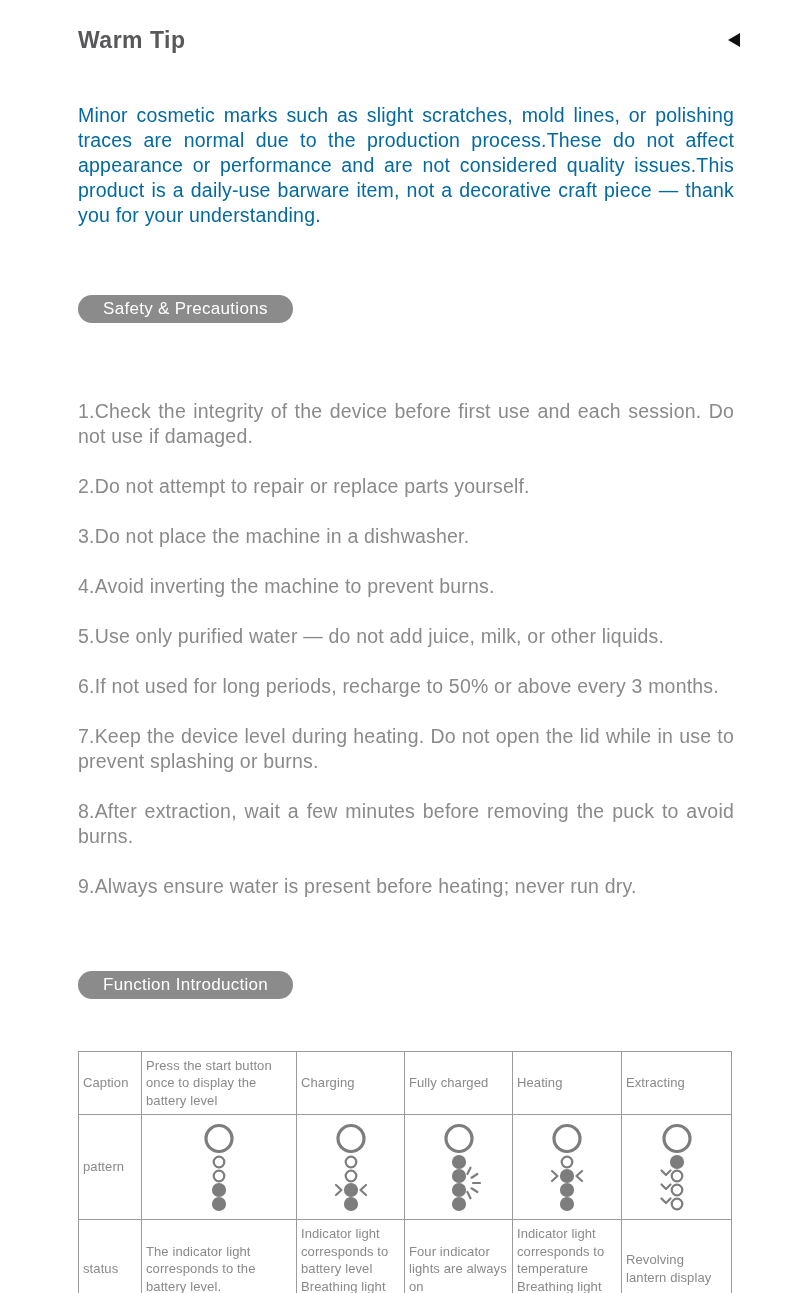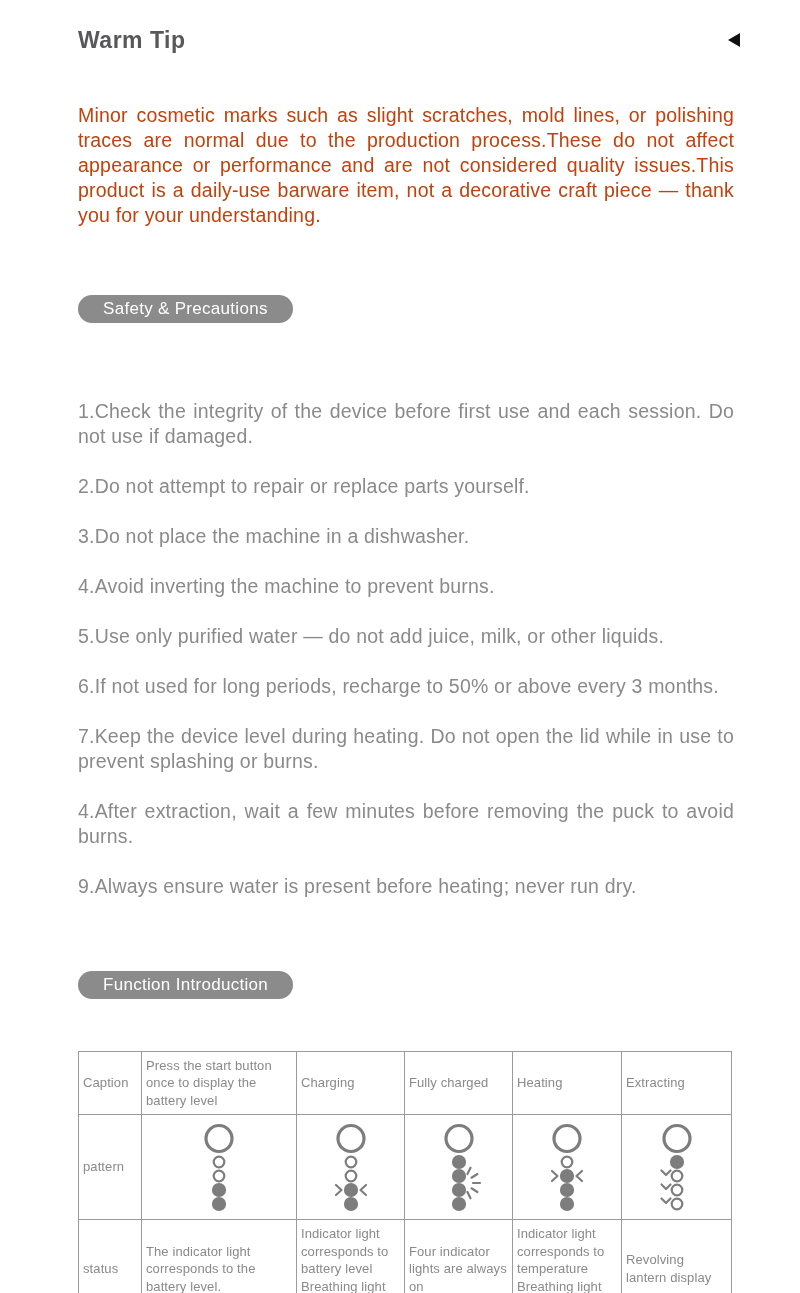--- a/index.html
+++ b/index.html
@@ -16,21 +16,21 @@
     font-size:23px;font-weight:600;color:#58585a;letter-spacing:0.5px;
     line-height:40px;
   }
   .back-arrow{
     position:absolute;top:33px;left:650px;width:0;height:0;
     border-top:7px solid transparent;border-bottom:7px solid transparent;
     border-right:12px solid #101010;
   }
 
   .intro{
-    margin-top:43px;font-size:19.5px;line-height:25px;color:#c2410c;
+    margin-top:43px;font-size:19.5px;line-height:25px;color:#0369a1;
     text-align:justify;letter-spacing:0.2px;
   }
 
   .badge{
     display:inline-block;margin-top:47px;background:#8b8b8b;color:#ffffff;
     font-size:17px;letter-spacing:0.3px;line-height:28px;height:28px;
     padding:0 25px;border-radius:14px;
   }
 
   .safety-list{margin-top:76px;}
@@ -71,21 +71,21 @@
     </div>
 
     <div class="safety-list">
       <p class="safety-item">1.Check the integrity of the device before first use and each session. Do not use if damaged.</p>
       <p class="safety-item">2.Do not attempt to repair or replace parts yourself.</p>
       <p class="safety-item">3.Do not place the machine in a dishwasher.</p>
       <p class="safety-item">4.Avoid inverting the machine to prevent burns.</p>
       <p class="safety-item">5.Use only purified water — do not add juice, milk, or other liquids.</p>
       <p class="safety-item">6.If not used for long periods, recharge to 50% or above every 3 months.</p>
       <p class="safety-item">7.Keep the device level during heating. Do not open the lid while in use to prevent splashing or burns.</p>
-      <p class="safety-item">4.After extraction, wait a few minutes before removing the puck to avoid burns.</p>
+      <p class="safety-item">8.After extraction, wait a few minutes before removing the puck to avoid burns.</p>
       <p class="safety-item">9.Always ensure water is present before heating; never run dry.</p>
     </div>
 
     <div>
       <span class="badge">Function Introduction</span>
     </div>
 
     <table class="fn-table">
       <colgroup>
         <col style="width:63px">

